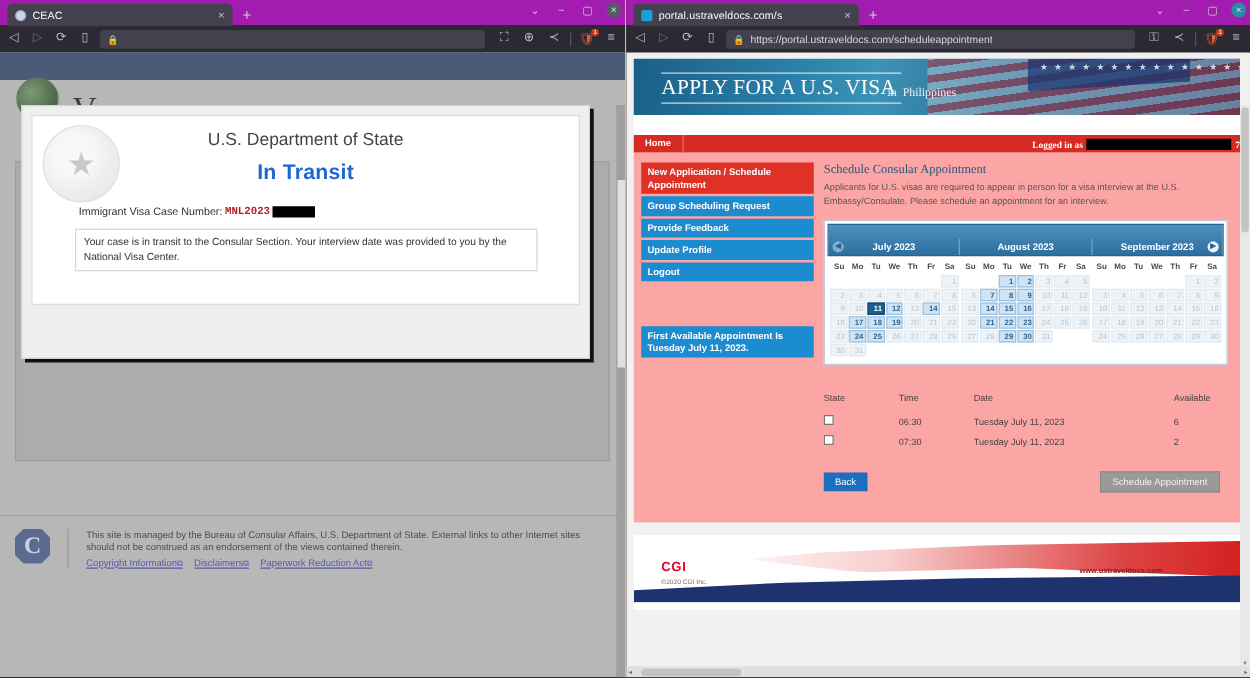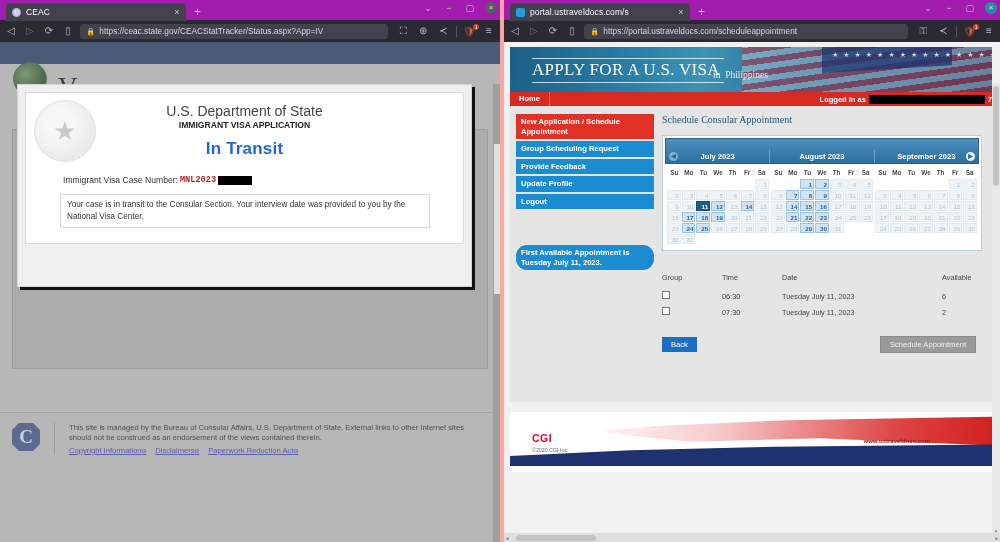--- a/index.html
+++ b/index.html
@@ -6,21 +6,21 @@
   html, body {
     width: 1000px; height: 542px;
     overflow: hidden;
     font-family: "Liberation Sans", sans-serif;
     background: #1c1b22;
   }
   .screen { position: relative; width: 1000px; height: 542px; display: flex; }
 
   
   .browser { position: relative; width: 500px; height: 542px; background: #1c1b22; overflow: hidden; }
-  .browser.right { border-left: 4px solid #fca5a5; }
+  .browser.right { border-left: 1px solid #fca5a5; }
 
   .tabstrip {
     height: 20px; background: #a21caf; display: flex; align-items: flex-end;
     padding-left: 6px; position: relative;
   }
   .tab {
     display: flex; align-items: center; gap: 5px;
     height: 18px; min-width: 180px; max-width: 190px;
     background: #42414d; border-radius: 4px 4px 0 0;
     padding: 0 4px 0 6px; color: #fbfbfe; font-size: 8.5px;
@@ -187,37 +187,37 @@
     font-family: "Liberation Serif", serif; font-size: 17px; color: #fff;
     border-top: 1px solid rgba(255,255,255,.75); border-bottom: 1px solid rgba(255,255,255,.75);
     padding: 1px 4px 2px 0; letter-spacing: .3px;
   }
   .banner-sub {
     position: absolute; left: 203px; top: 23px;
     font-family: "Liberation Serif", serif; font-size: 9.5px; color: #eef2f7;
   }
   .ust-navbar {
     height: 14px; background: #d62b22; display: flex; align-items: center;
-    color: #fff; font-size: 7.5px; font-weight: bold; position: relative;
+    color: #fff; font-size: 7.5px; font-weight: bold; position: relative; margin-top: 16px;
   }
   .ust-home { padding: 0 9px; border-right: 1px solid #e6695f; line-height: 14px; }
-  .logged-in { position: absolute; right: 0; display: flex; align-items: flex-end; gap: 3px; }
+  .logged-in { position: absolute; right: 0; display: flex; align-items: flex-end; gap: 3px; font-family: Liberation Serif, serif; }
   .logged-redact { width: 116px; height: 9px; background: #000; display: inline-block; }
   .logged-tail { font-size: 7.5px; }
 
-  .ust-main { display: flex; padding: 8px 6px 0 6px; gap: 8px; background:#e5e5e5; min-height: 296px;}
+  .ust-main { display: flex; padding: 8px 6px 0 6px; gap: 8px; background:#fca5a5; min-height: 296px;}
   .ust-side { width: 138px; flex: 0 0 auto; }
   .side-item {
     background: #1c8cd0; color: #fff; font-size: 7.6px; font-weight: bold;
     padding: 3px 5px; margin-bottom: 2px; line-height: 9.5px;
   }
   .side-item.active { background: #e03127; }
   .side-note {
     margin-top: 36px; background: #1c8cd0; color: #fff; font-size: 7.6px;
-    font-weight: bold; padding: 3px 5px; line-height: 9.5px; border-radius: 11px;
+    font-weight: bold; padding: 3px 5px; line-height: 9.5px;
   }
 
   .ust-content { flex: 1; padding-right: 4px; }
   .content-title { font-family: "Liberation Serif", serif; font-size: 10px; color: #24567c; }
   .content-desc { font-size: 7.3px; color: #555; line-height: 10.5px; margin-top: 4px; }
 
   .cal-wrap {
     margin-top: 10px; border: 1px solid #b9cfe0; background: #fff; padding: 2px;
   }
   .cal-header {
@@ -326,21 +326,20 @@
       </div>
     </div>
 
     <div class="navbar">
       <span class="navico">◁</span>
       <span class="navico dim">▷</span>
       <span class="navico">⟳</span>
       <span class="navico">▯</span>
       <div class="urlbar">
         <span class="lockico">🔒</span>
-        <span class="urltext">https://ceac.state.gov/CEACStatTracker/Status.aspx?App=IV</span>
       </div>
       <div class="navright">
         <span class="navico">⛶</span>
         <span class="navico">⊕</span>
         <span class="navico">≺</span>
         <span class="vsep"></span>
         <span class="shieldico">🛡<span class="badge">1</span></span>
         <span class="navico">≡</span>
       </div>
     </div>
@@ -398,21 +397,20 @@
         <div class="thumb"></div>
       </div>
 
       <div class="modal-shadow"></div>
       <div class="modal">
         <div class="modal-inner">
           <div class="modal-seal">
             <span class="seal-glyph">★</span>
           </div>
           <div class="modal-h1">U.S. Department of State</div>
-          <div class="modal-h2">IMMIGRANT VISA APPLICATION</div>
           <div class="modal-status">In Transit</div>
           <div class="modal-case">
             <span>Immigrant Visa Case Number:</span>
             <span class="case-num">MNL2023</span>
             <span class="case-redact"></span>
           </div>
           <div class="modal-msgbox">Your case is in transit to the Consular Section. Your interview date was provided to you by the National Visa Center.</div>
         </div>
       </div>
     </div>
@@ -480,20 +478,21 @@
             <div class="side-item active">New Application / Schedule Appointment</div>
             <div class="side-item">Group Scheduling Request</div>
             <div class="side-item">Provide Feedback</div>
             <div class="side-item">Update Profile</div>
             <div class="side-item">Logout</div>
             <div class="side-note">First Available Appointment Is Tuesday July 11, 2023.</div>
           </div>
 
           <div class="ust-content">
             <div class="content-title">Schedule Consular Appointment</div>
+            <div class="content-desc">Applicants for U.S. visas are required to appear in person for a visa interview at the U.S. Embassy/Consulate. Please schedule an appointment for an interview.</div>
 
             <div class="cal-wrap">
               <div class="cal-header">
                 <div class="cal-hcell">
                   <span class="nav-arrow nav-prev">◀</span>
                   <span>July 2023</span>
                 </div>
                 <div class="cal-hcell">August 2023</div>
                 <div class="cal-hcell">
                   <span>September 2023</span>
@@ -643,21 +642,21 @@
                       <div class="day off">28</div>
                       <div class="day off">29</div>
                       <div class="day off">30</div>
                     </div>
                 </div>
               </div>
             </div>
 
             <div class="appt-table">
               <div class="appt-head">
-                <div class="col-select">Group</div>
+                <div class="col-select">State</div>
                 <div class="col-time">Time</div>
                 <div class="col-date">Date</div>
                 <div class="col-avail">Available</div>
               </div>
               <div class="appt-row">
                 <div class="col-select"><span class="chk"></span></div>
                 <div class="col-time">06:30</div>
                 <div class="col-date">Tuesday July 11, 2023</div>
                 <div class="col-avail">6</div>
               </div>

